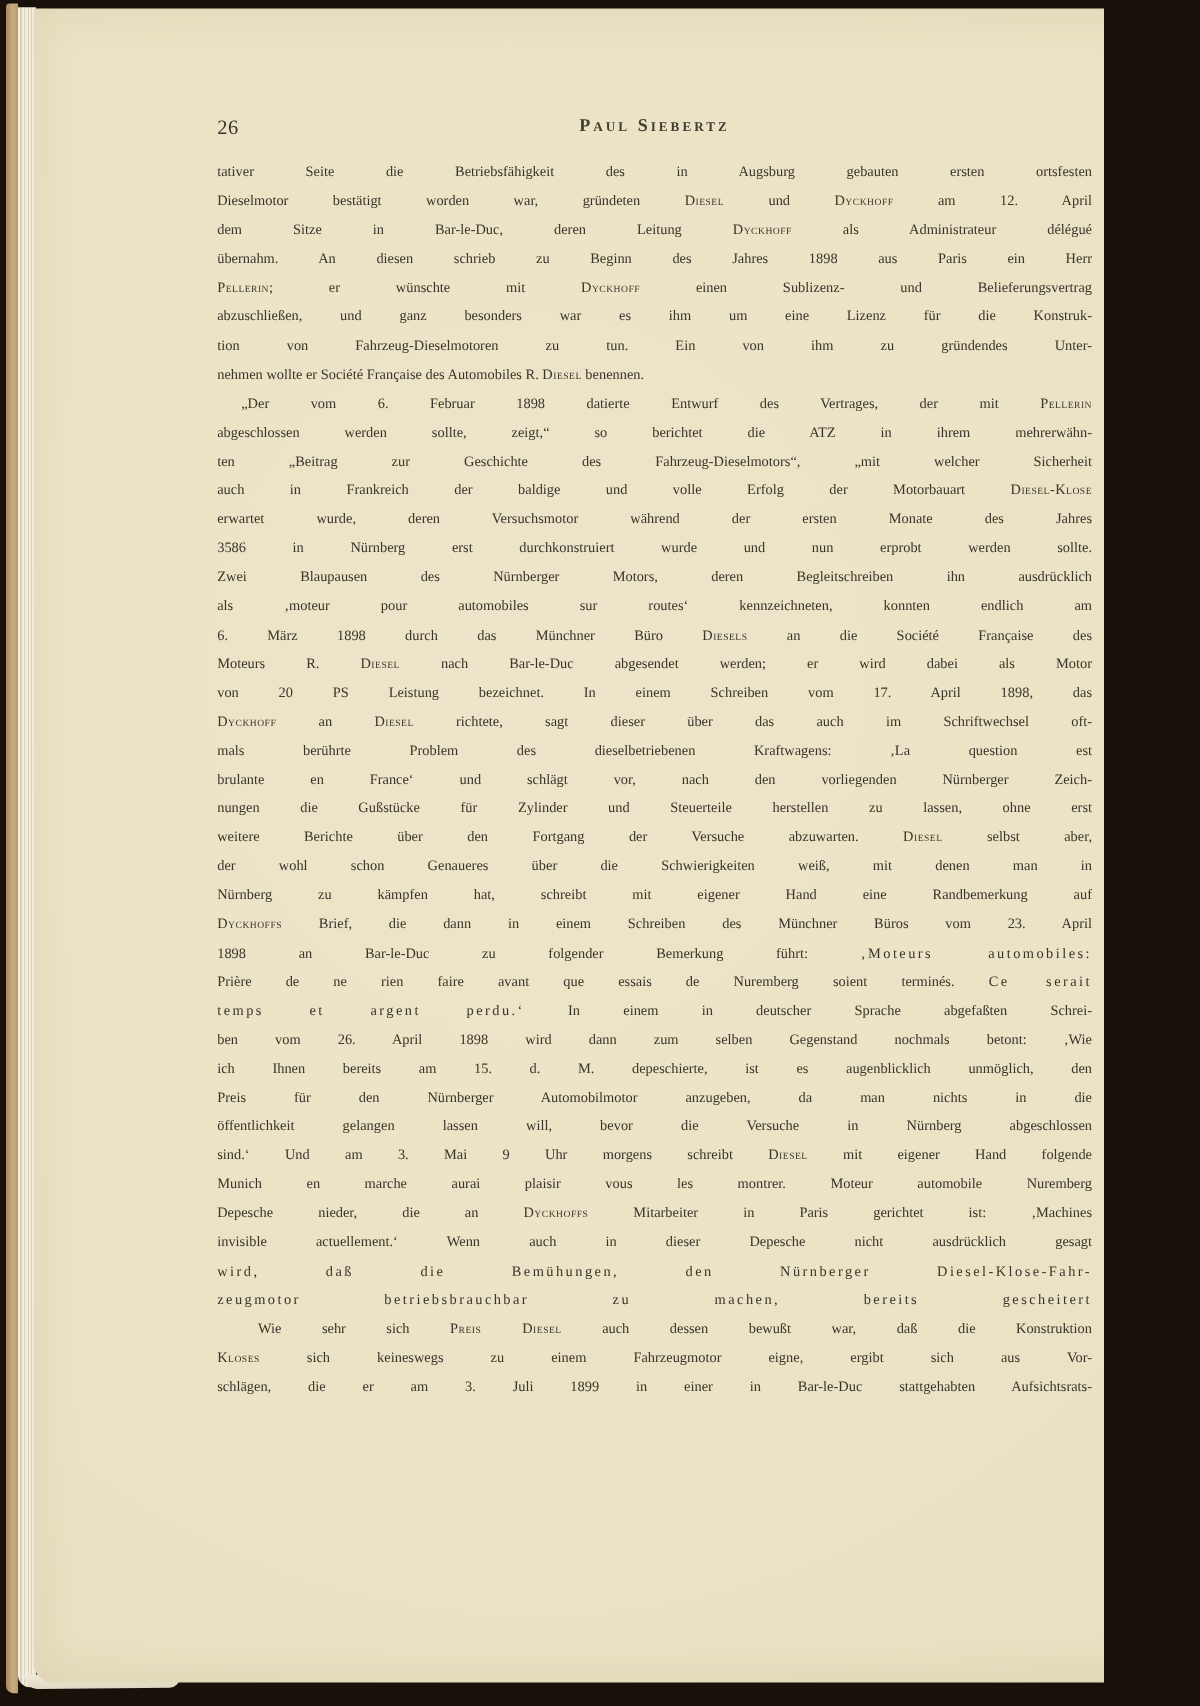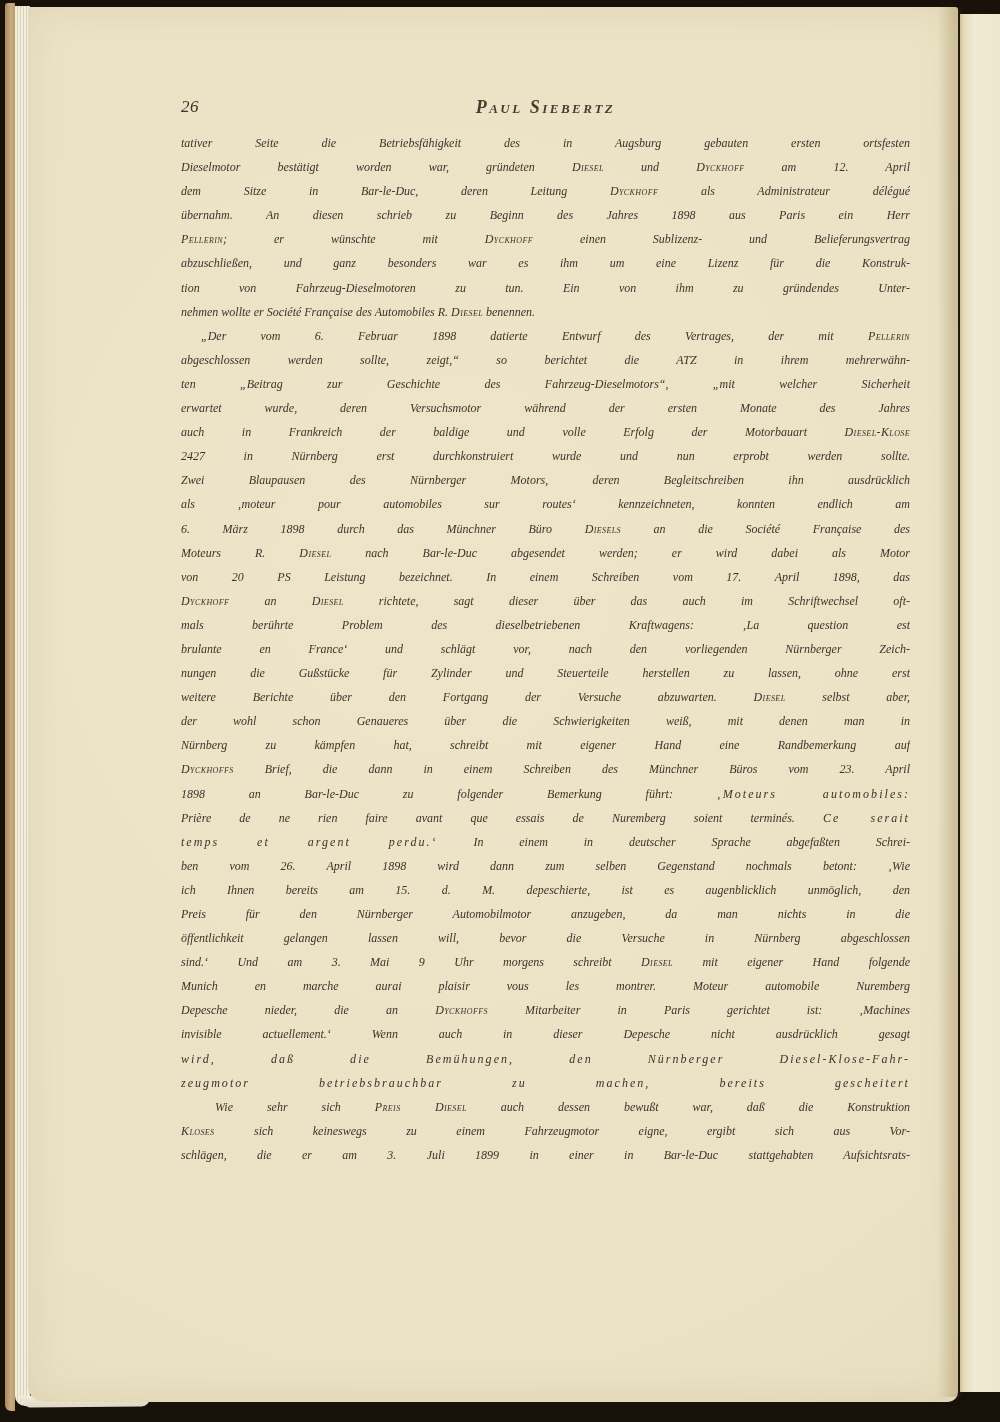--- a/index.html
+++ b/index.html
@@ -2,25 +2,24 @@
 <html><head>
 <meta charset="utf-8">
 <style>
   html, body { margin: 0; padding: 0; }
   body {
     font-family: "Liberation Serif", "DejaVu Serif", serif;
     background: #17110a;
   }
   .scene {
     position: relative;
-    width: 1000px;
+    width: 920px;
     height: 1422px;
     background: var(--bg, #17110a);
     overflow: hidden;
-    font-style: italic;
   }
   
   .cover-edge {
     position: absolute;
     left: 5px; top: 3px;
     width: 10px; height: 1408px;
     background: linear-gradient(90deg, #a8895c, #c9ad80 60%, #b89a6c);
     border-radius: 3px 0 0 6px;
   }
   
@@ -76,21 +75,21 @@
   .pageno {
     position: absolute; left: 0; top: 0;
     font-size: 17px;
     letter-spacing: 0.5px;
   }
   .running-head {
     position: absolute; left: 0; right: 0; top: 0;
     text-align: center;
     font-variant: small-caps;
     letter-spacing: 2.5px;
-    font-size: 18px;
+    font-size: 15px;
     font-weight: bold;
     color: #45403400;
     color: #443e32;
   }
   .text-block {
     position: absolute;
     left: 153px; top: 124px;
     width: 729px;
     color: var(--ink, #3a342a);
     font-size: 12px;
@@ -129,23 +128,23 @@
         <div class="line">Dieselmotor bestätigt worden war, gründeten <span class="sc">Diesel</span> und <span class="sc">Dyckhoff</span> am 12. April</div>
         <div class="line">dem Sitze in Bar-le-Duc, deren Leitung <span class="sc">Dyckhoff</span> als Administrateur délégué</div>
         <div class="line">übernahm. An diesen schrieb zu Beginn des Jahres 1898 aus Paris ein Herr</div>
         <div class="line"><span class="sc">Pellerin</span>; er wünschte mit <span class="sc">Dyckhoff</span> einen Sublizenz- und Belieferungsvertrag</div>
         <div class="line">abzuschließen, und ganz besonders war es ihm um eine Lizenz für die Konstruk-</div>
         <div class="line">tion von Fahrzeug-Dieselmotoren zu tun. Ein von ihm zu gründendes Unter-</div>
         <div class="line last">nehmen wollte er Société Française des Automobiles R. <span class="sc">Diesel</span> benennen.</div>
         <div class="line" style="padding-left: 20px;">„Der vom 6. Februar 1898 datierte Entwurf des Vertrages, der mit <span class="sc">Pellerin</span></div>
         <div class="line">abgeschlossen werden sollte, zeigt,“ so berichtet die ATZ in ihrem mehrerwähn-</div>
         <div class="line">ten „Beitrag zur Geschichte des Fahrzeug-Dieselmotors“, „mit welcher Sicherheit</div>
+        <div class="line">auch in Frankreich der baldige und volle Erfolg der Motorbauart <span class="sc">Diesel-Klose</span></div>
         <div class="line">erwartet wurde, deren Versuchsmotor während der ersten Monate des Jahres</div>
-        <div class="line">auch in Frankreich der baldige und volle Erfolg der Motorbauart <span class="sc">Diesel-Klose</span></div>
-        <div class="line">2427 in Nürnberg erst durchkonstruiert wurde und nun erprobt werden sollte.</div>
+        <div class="line">3586 in Nürnberg erst durchkonstruiert wurde und nun erprobt werden sollte.</div>
         <div class="line">Zwei Blaupausen des Nürnberger Motors, deren Begleitschreiben ihn ausdrücklich</div>
         <div class="line">als ‚moteur pour automobiles sur routes‘ kennzeichneten, konnten endlich am</div>
         <div class="line">6. März 1898 durch das Münchner Büro <span class="sc">Diesels</span> an die Société Française des</div>
         <div class="line">Moteurs R. <span class="sc">Diesel</span> nach Bar-le-Duc abgesendet werden; er wird dabei als Motor</div>
         <div class="line">von 20 PS Leistung bezeichnet. In einem Schreiben vom 17. April 1898, das</div>
         <div class="line"><span class="sc">Dyckhoff</span> an <span class="sc">Diesel</span> richtete, sagt dieser über das auch im Schriftwechsel oft-</div>
         <div class="line">mals berührte Problem des dieselbetriebenen Kraftwagens: ‚La question est</div>
         <div class="line">brulante en France‘ und schlägt vor, nach den vorliegenden Nürnberger Zeich-</div>
         <div class="line">nungen die Gußstücke für Zylinder und Steuerteile herstellen zu lassen, ohne erst</div>
         <div class="line">weitere Berichte über den Fortgang der Versuche abzuwarten. <span class="sc">Diesel</span> selbst aber,</div>

